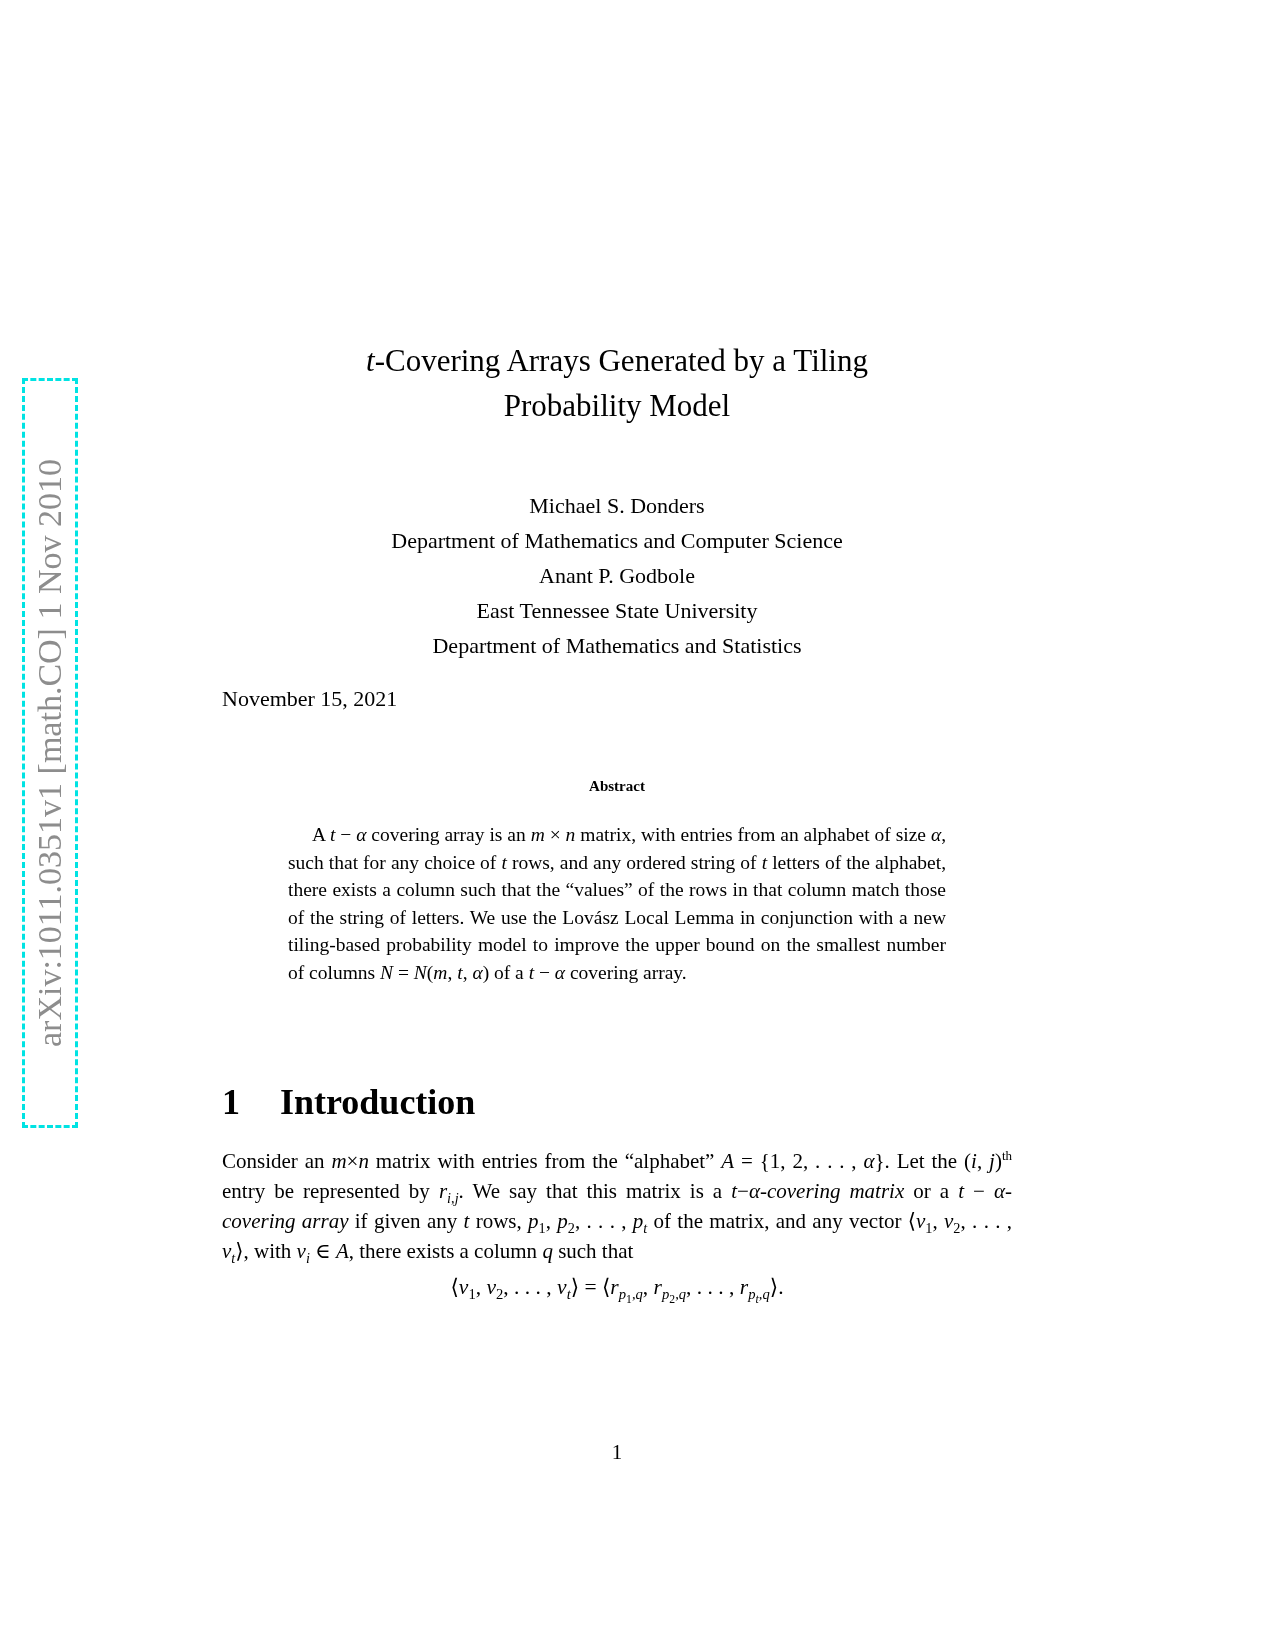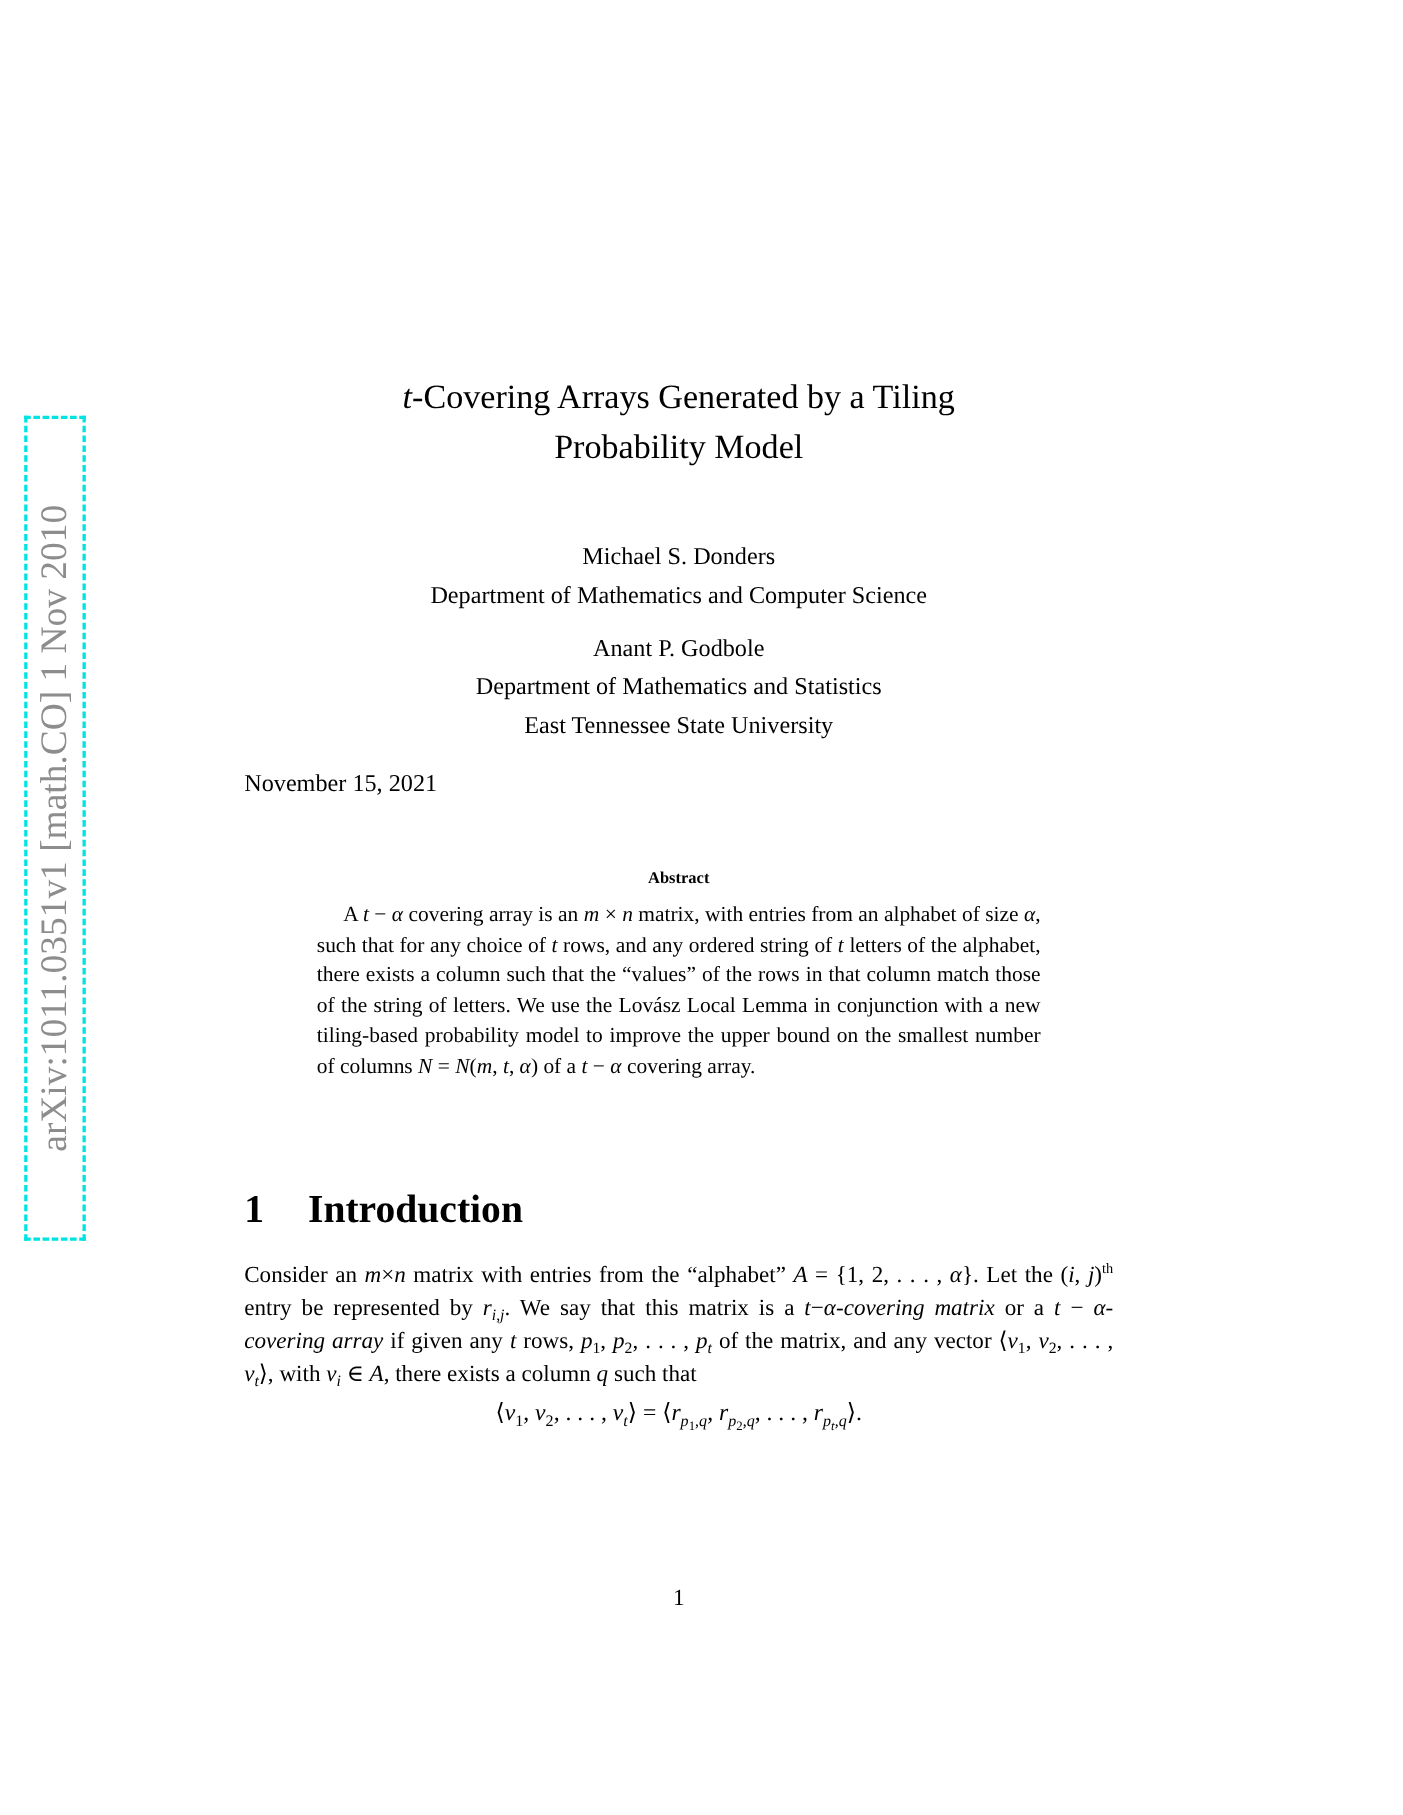--- a/index.html
+++ b/index.html
@@ -41,32 +41,32 @@
   }
   .title {
     margin-top: 338px;
     font-size: 31px;
     font-weight: normal;
     line-height: 45px;
     text-align: center;
   }
   .author-block { text-align: center; font-size: 22px; line-height: 35px; }
   .author-block.first { margin-top: 60px; }
-  .author-block.second { margin-top: 13px; }
+  .author-block.second { }
   .date { margin-top: 18px; text-align: left; font-size: 22px; line-height: 35px; }
 
   .abstract { margin-top: 56px; padding: 0 66px; }
   .abstract-heading {
     text-align: center;
     font-size: 15px;
     font-weight: bold;
     line-height: 29px;
   }
   .abstract-body {
-    margin-top: 4px;
+    margin-top: 20px;
     font-size: 19.5px;
     line-height: 27.5px;
     text-align: justify;
     text-indent: 24px;
   }
 
   .section-heading { margin-top: 98px; font-size: 36px; font-weight: bold; line-height: 36px; }
   .section-heading .num { display: inline-block; width: 58px; }
 
   .intro-body {
@@ -99,22 +99,22 @@
 
   <h1 class="title"><i>t</i>-Covering Arrays Generated by a Tiling<br>Probability Model</h1>
 
   <div class="author-block first">
     <div>Michael S. Donders</div>
     <div>Department of Mathematics and Computer Science</div>
   </div>
 
   <div class="author-block second">
     <div>Anant P. Godbole</div>
+    <div>East Tennessee State University</div>
     <div>Department of Mathematics and Statistics</div>
-    <div>East Tennessee State University</div>
   </div>
 
   <div class="date">November 15, 2021</div>
 
   <section class="abstract">
     <div class="abstract-heading">Abstract</div>
     <p class="abstract-body">A <i>t</i> − <i>α</i> covering array is an <i>m</i> × <i>n</i> matrix, with entries from an alphabet of size <i>α</i>, such that for any choice of <i>t</i> rows, and any ordered string of <i>t</i> letters of the alphabet, there exists a column such that the “values” of the rows in that column match those of the string of letters.  We use the Lovász Local Lemma in conjunction with a new tiling-based probability model to improve the upper bound on the smallest number of columns <i>N</i> = <i>N</i>(<i>m</i>, <i>t</i>, <i>α</i>) of a <i>t</i> − <i>α</i> covering array.</p>
   </section>
 
   <h2 class="section-heading">

